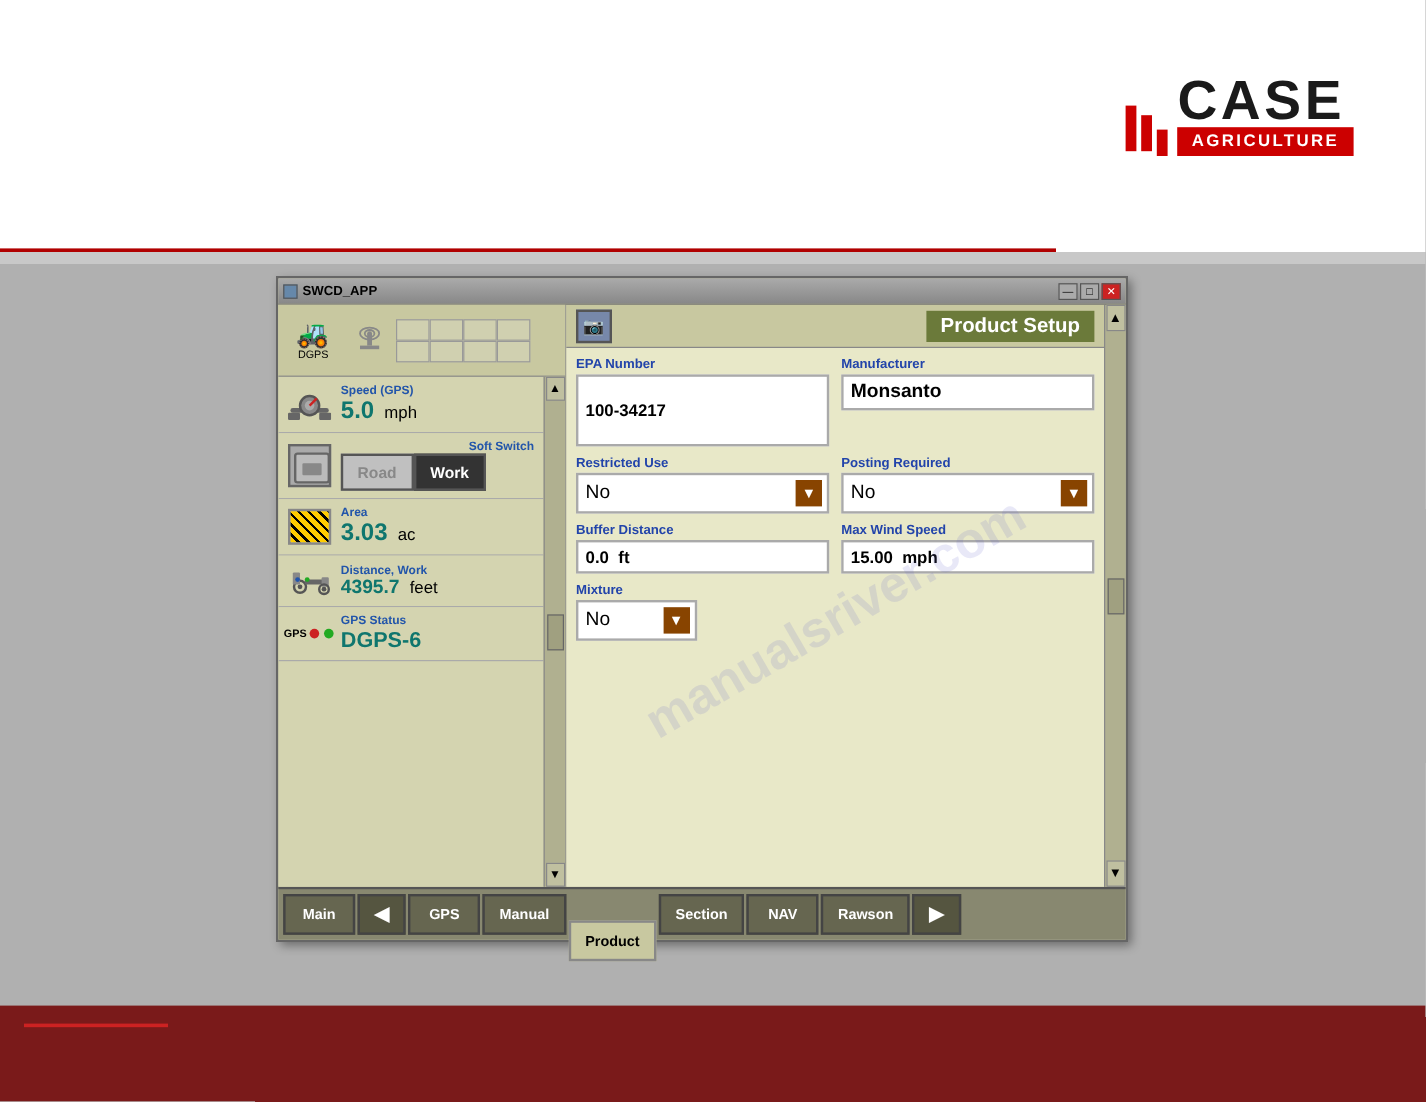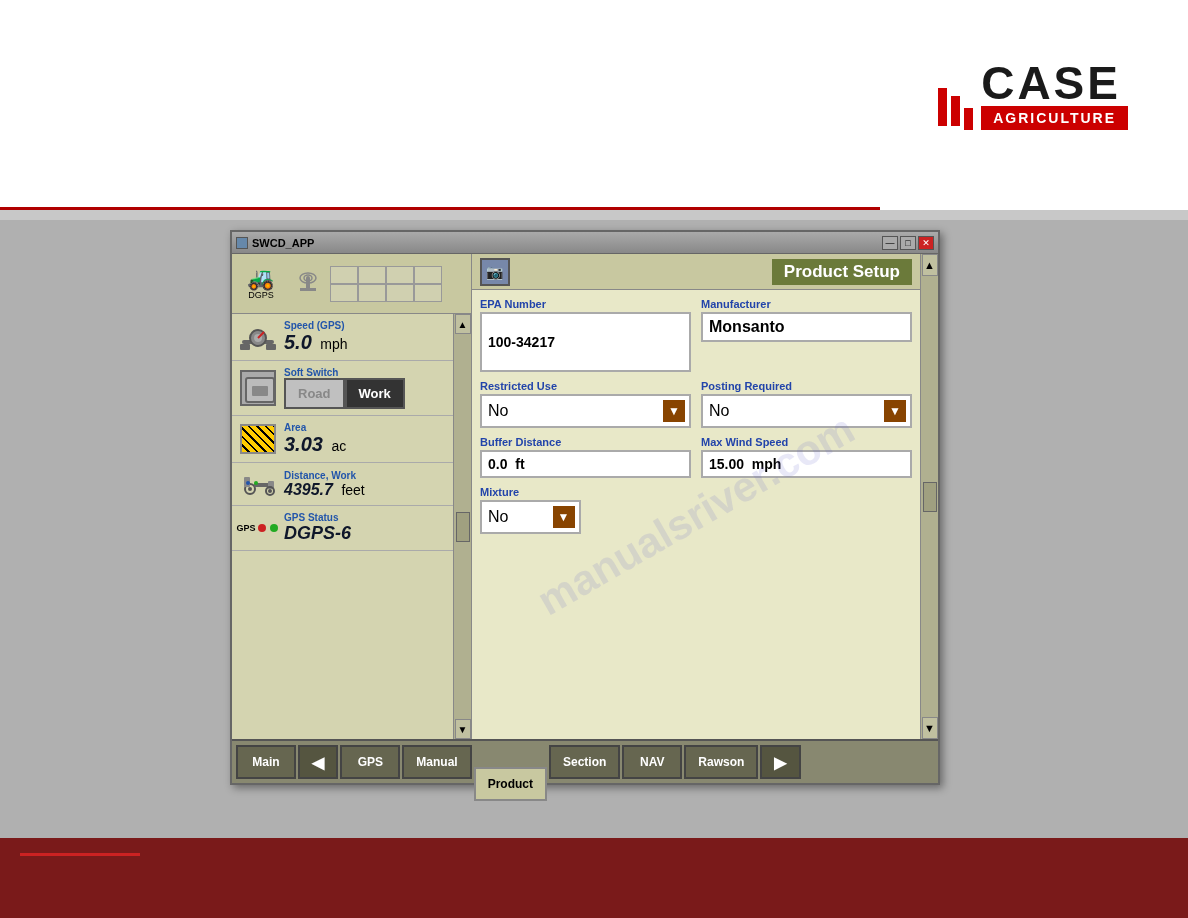--- a/index.html
+++ b/index.html
@@ -180,22 +180,21 @@
 
     .status-label {
       font-size: 10px;
       color: #2255aa;
       font-weight: bold;
     }
 
     .status-value {
       font-size: 20px;
       font-weight: bold;
-      color: #0f172a;
-      font-style: italic;
+      color: #0f766e;
     }
 
     .status-unit {
       font-size: 14px;
       color: #000;
       margin-left: 4px;
     }
 
     
     .soft-switch {
@@ -212,20 +211,21 @@
       height: 36px;
       background: #aaa;
       border: 2px solid #666;
       flex-shrink: 0;
     }
 
     .soft-switch-label {
       font-size: 10px;
       color: #2255aa;
       font-weight: bold;
+      text-align: right;
     }
 
     .switch-buttons {
       display: flex;
       gap: 0;
     }
 
     .switch-btn {
       padding: 6px 12px;
       font-size: 13px;

